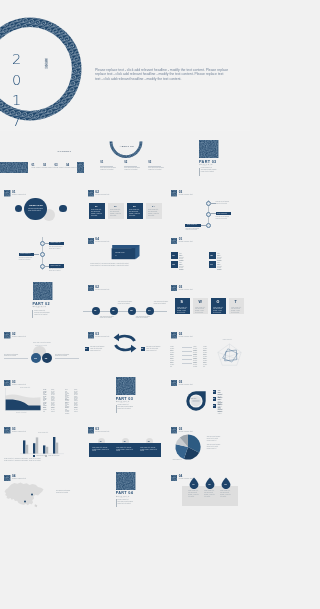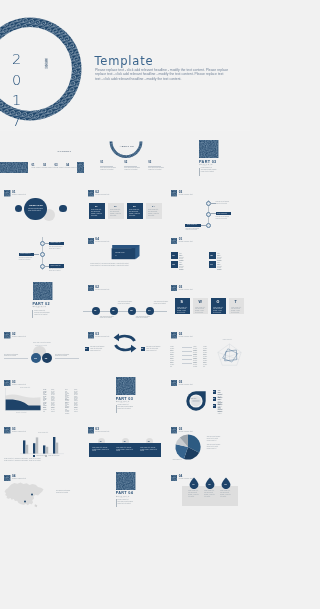--- a/index.html
+++ b/index.html
@@ -65,21 +65,20 @@
       <rect x="-25" y="15" width="110" height="116" fill="url(#cloudpat)"></rect>
     </g>
   </svg>
   <div class="t" style="left:12px;top:49px;font-size:14.5px;color:#255079;line-height:20.6px;font-family:'DejaVu Sans',sans-serif;font-weight:300;">
     <div>2</div>
     <div>0</div>
     <div>1</div>
     <div>7</div>
   </div>
   <div class="t" style="left:44.5px;top:55px;writing-mode:vertical-rl;font-size:3.3px;color:#63798f;letter-spacing:1.5px;font-family:'DejaVu Sans',sans-serif;">藋幸小梨食品</div>
-  <div style="position:absolute;left:94.5px;top:53.5px;font-size:11.5px;color:#3a648c;letter-spacing:.8px;font-family:'DejaVu Sans',sans-serif;font-weight:400;">Template</div>
   <div style="position:absolute;left:95px;top:67.5px;width:143px;font-size:3.4px;color:#74859a;line-height:4.6px;letter-spacing:0px;">
     <div>Please replace text -  click add relevant headline -   modify the text content. Please replace</div>
     <div>replace text -  click add relevant headline -   modify the text content. Please replace text</div>
     <div>text -  click add relevant headline -   modify the text content.</div>
   </div>
 </div>
 <div class="sl" style="left:0.00px;top:131.0px;">
   <svg class="bx" style="left:0;top:31.3px;" width="28" height="11">
         <rect width="28" height="11" fill="#1f4468" filter="url(#tex)"></rect>
       </svg>

